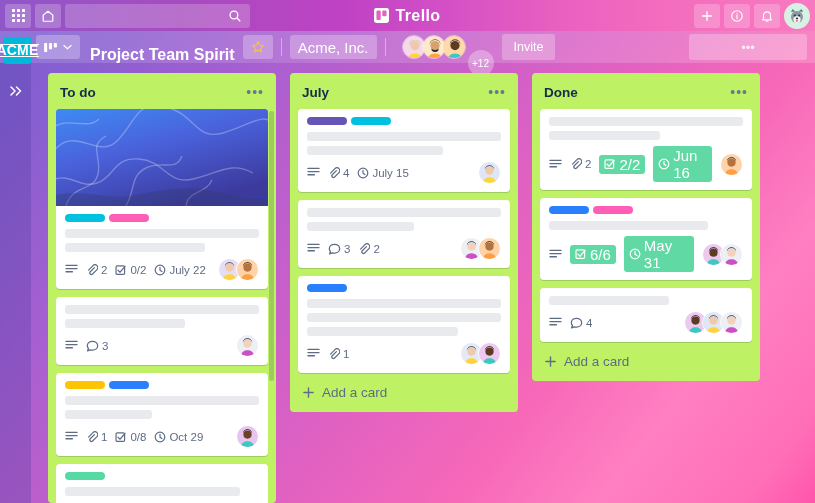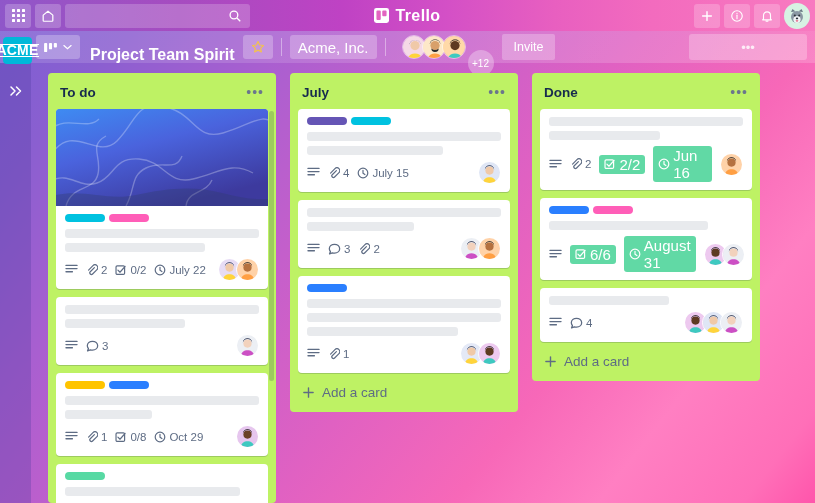--- a/index.html
+++ b/index.html
@@ -782,21 +782,21 @@
                 </span>
                 <span>6/6</span>
               </span>
               <span class="badge green">
                 <span>
                   <svg width="12" height="12" viewBox="0 0 14 14" fill="none" stroke="#fff" stroke-width="1.4" stroke-linecap="round">
       <circle cx="7" cy="7" r="5.6"></circle>
                     <path d="M7 3.8V7.2l2.2 1.6"></path>
                   </svg>
                 </span>
-                <span>August 31</span>
+                <span>May 31</span>
               </span>
               <div class="avatars">
                 <div class="av">
                   <svg width="100%" height="100%" viewBox="0 0 24 24">
       <rect width="24" height="24" fill="#edc9ef"></rect>
       <circle cx="12" cy="9.8" r="4.7" fill="#5d3a22"></circle>
       <path d="M6.7 8.8a5.4 5.4 0 0 1 10.6 0c0-3-2.3-5-5.3-5s-5.3 2-5.3 5z" fill="#161616"></path>
       <path d="M4.4 24c.5-4.3 3.6-6.5 7.6-6.5s7.1 2.2 7.6 6.5z" fill="#3ec9c0"></path>
     </svg>
                 </div>

